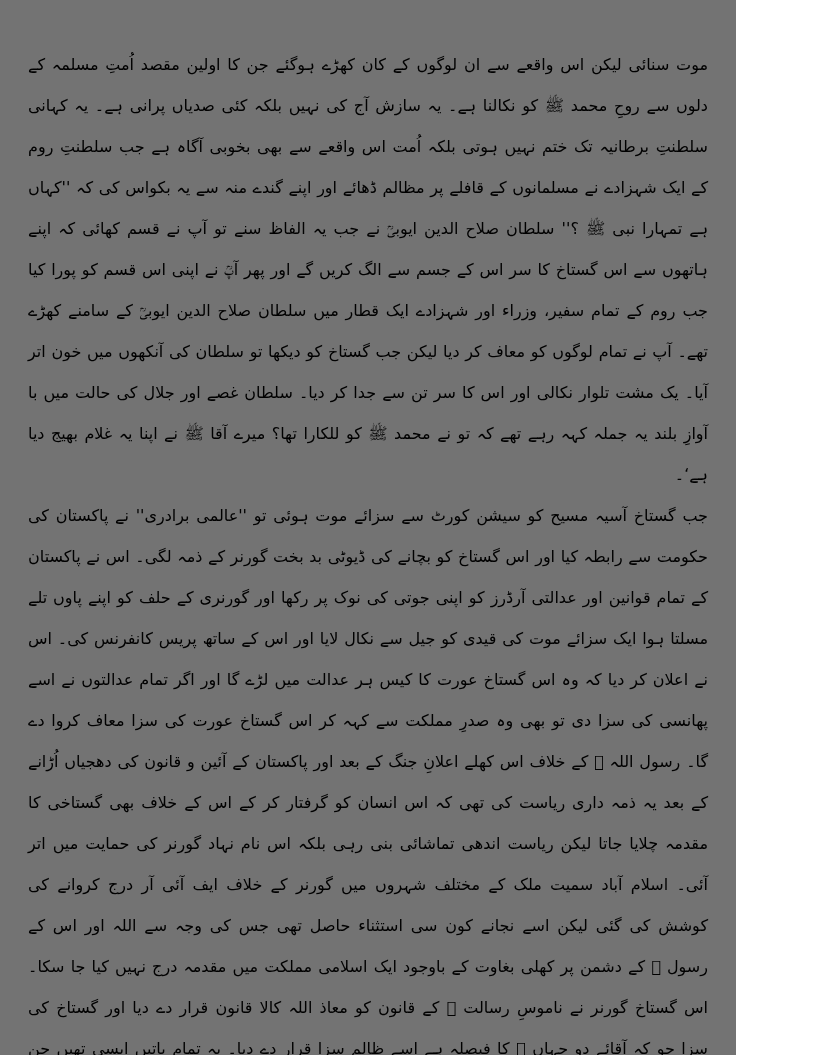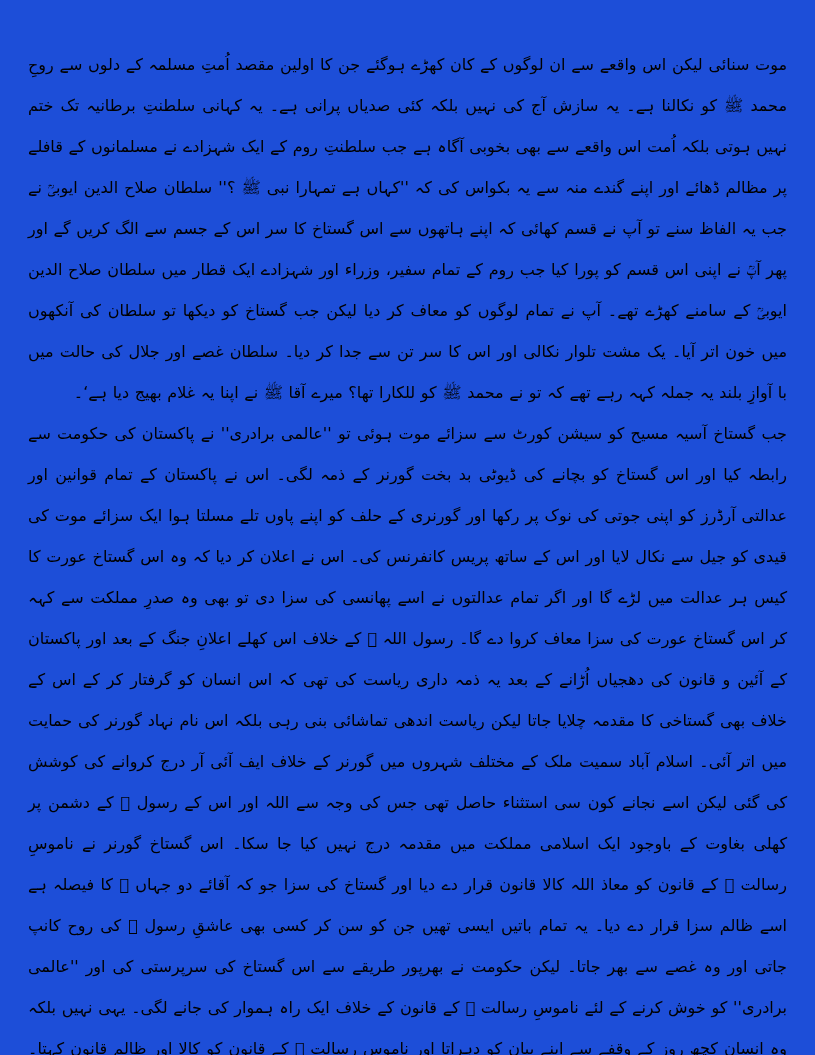--- a/index.html
+++ b/index.html
@@ -7,23 +7,23 @@
     padding: 0;
     background: #ffffff;
   }
   body {
     width: 815px;
     height: 1055px;
     overflow: hidden;
   }
   .page {
     box-sizing: border-box;
-    width: 815px;
+    width: 736px;
     height: 1055px;
-    background: #1d4ed8;
+    background: #737373;
     padding: 44px 28px 20px 28px;
   }
   .para {
     direction: rtl;
     unicode-bidi: embed;
     text-align: justify;
     text-align-last: right;
     margin: 0;
     color: #000000;
     font-family: "DejaVu Sans", sans-serif;

